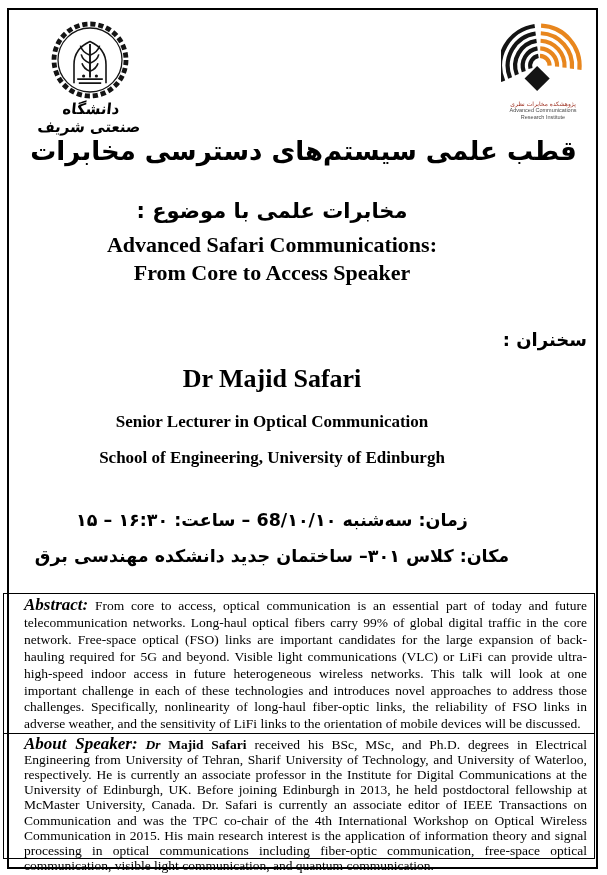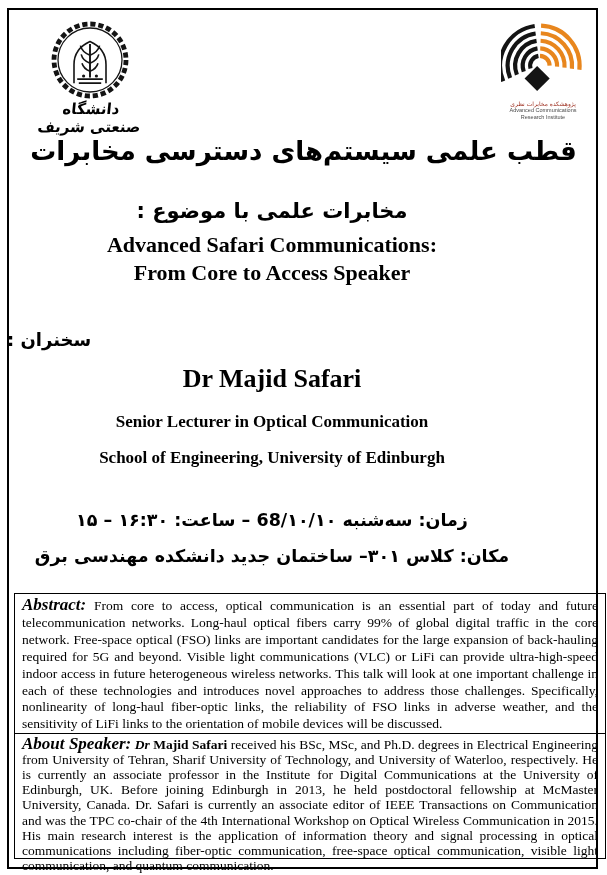--- a/index.html
+++ b/index.html
@@ -20,30 +20,30 @@
   .sharif-logo{left:34px;top:20px;width:112px;text-align:center;}
   .sharif-caption{font-family:"DejaVu Sans",sans-serif;font-weight:bold;font-size:15px;
     direction:rtl;margin-top:-4px;letter-spacing:-1px;transform:skewX(-6deg);}
   .acri-logo{left:495px;top:14px;width:96px;text-align:center;}
   .acri-fa{color:#a03425;font-size:6px;font-family:"DejaVu Sans",sans-serif;direction:rtl;line-height:7px;}
   .acri-en{color:#4a4a4a;font-size:5.5px;line-height:6.5px;font-family:"Liberation Sans",sans-serif;}
 
   .main-title{top:120px;left:0;width:607px;font-size:26px;margin-top:16px;}
   .subtitle{top:199px;font-size:21px;}
   .talk-title{top:231px;font-size:22px;font-weight:bold;line-height:28px;}
-  .speaker-label{top:329px;left:7px;width:580px;font-size:18px;text-align:left;}
+  .speaker-label{top:329px;left:7px;width:580px;font-size:18px;text-align:right;}
   .speaker-name{top:364px;font-size:26px;font-weight:bold;}
   .speaker-role{top:412px;font-size:17px;font-weight:bold;}
   .speaker-affil{top:448px;font-size:17px;font-weight:bold;text-align:center;}
   .time-line{top:510px;font-size:17.5px;}
   .loc-line{top:546px;font-size:17.5px;}
 
   .info-cell{
-    left:14px;width:592px;box-sizing:border-box;border:1.5px solid #000;
-    padding:3px 7px 0 7px;text-align:justify;font-size:13.5px;
+    left:3px;width:592px;box-sizing:border-box;border:1.5px solid #000;
+    padding:3px 7px 0 20px;text-align:justify;font-size:13.5px;
   }
   .cell-abstract{top:593px;height:141px;line-height:16.9px;}
   .cell-about{top:732.5px;height:126px;line-height:15.2px;border-top:none;}
   .para-label{font-weight:bold;font-style:italic;font-size:17px;}
   .b{font-weight:bold;}
   .bi{font-weight:bold;font-style:italic;}
 </style>
 </head>
 <body>
 

